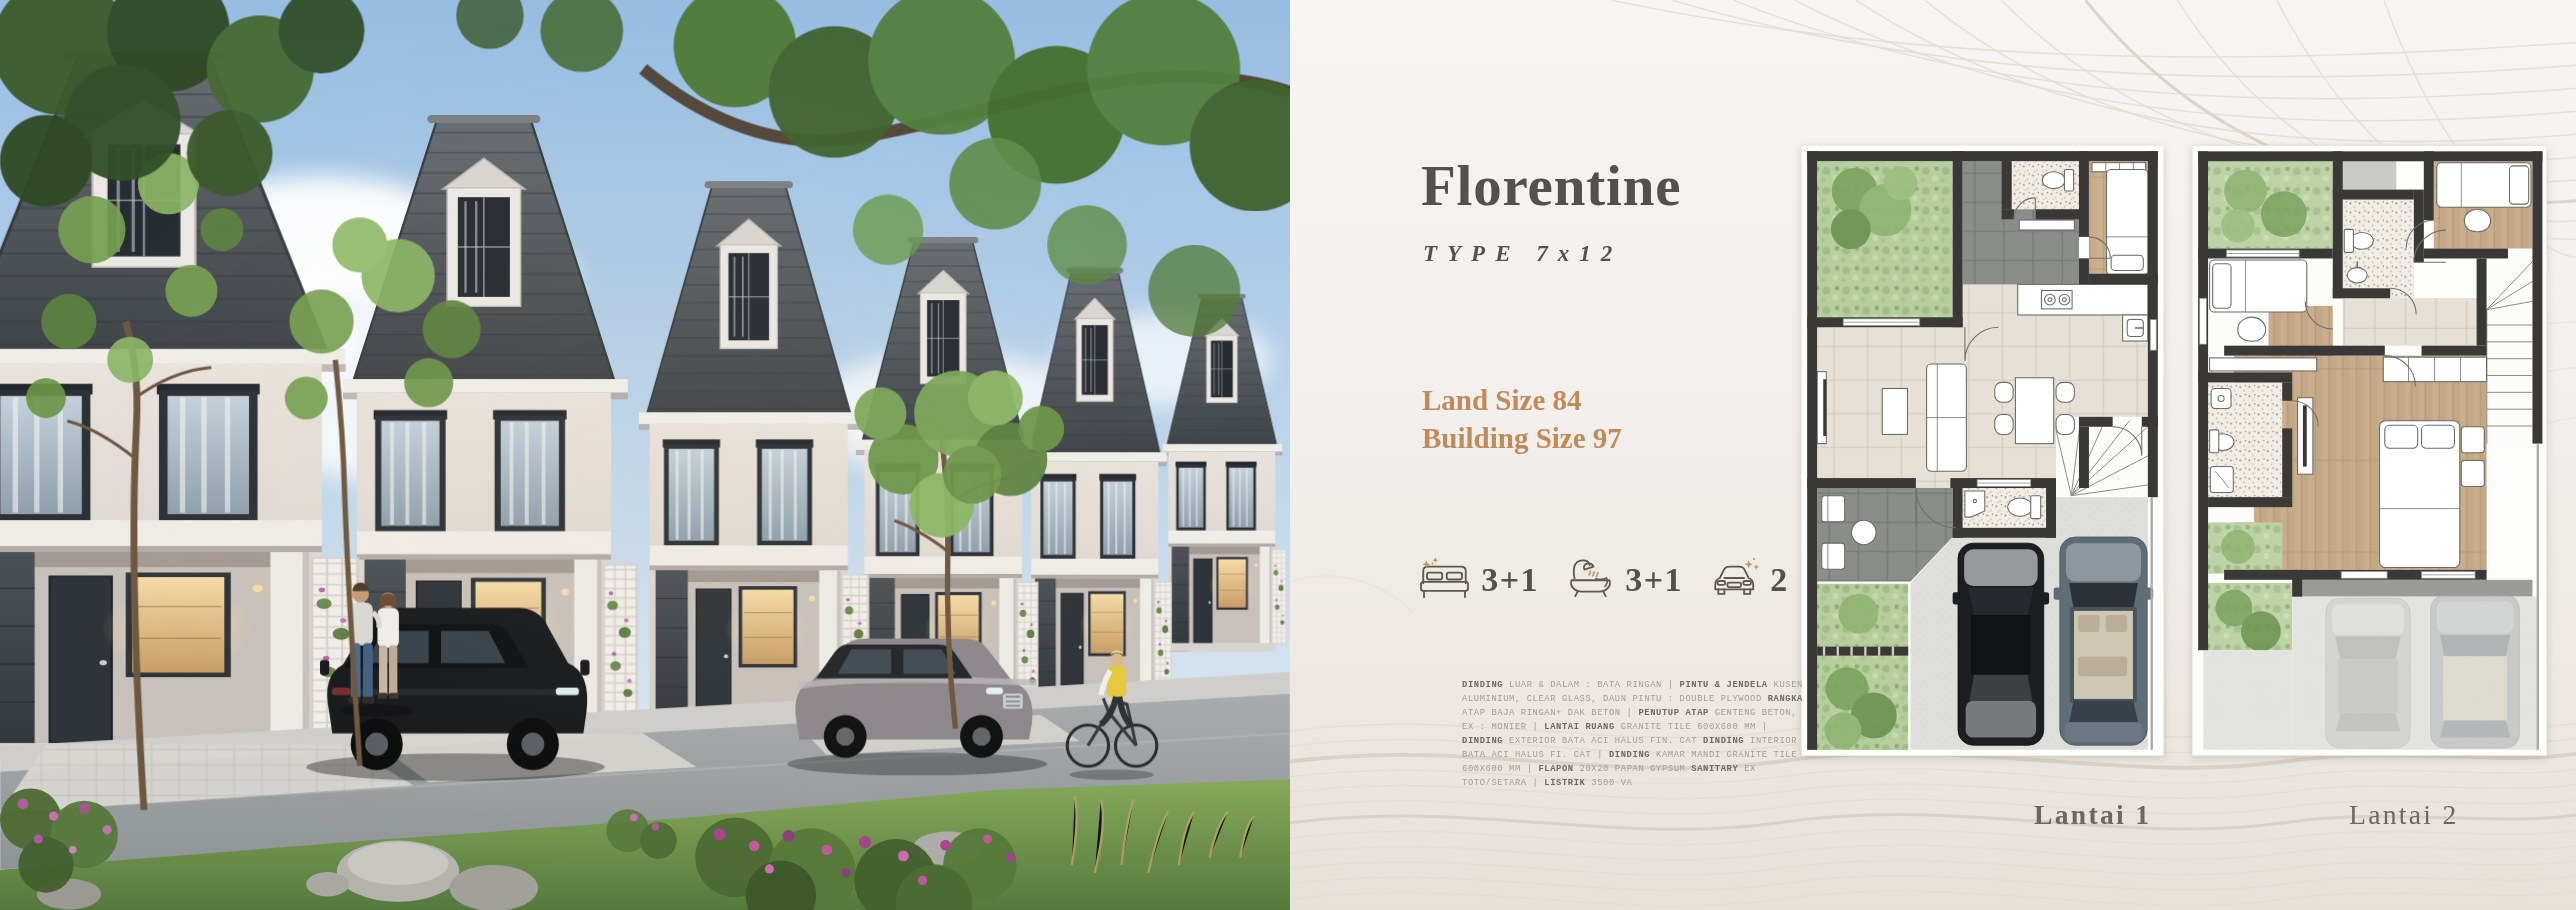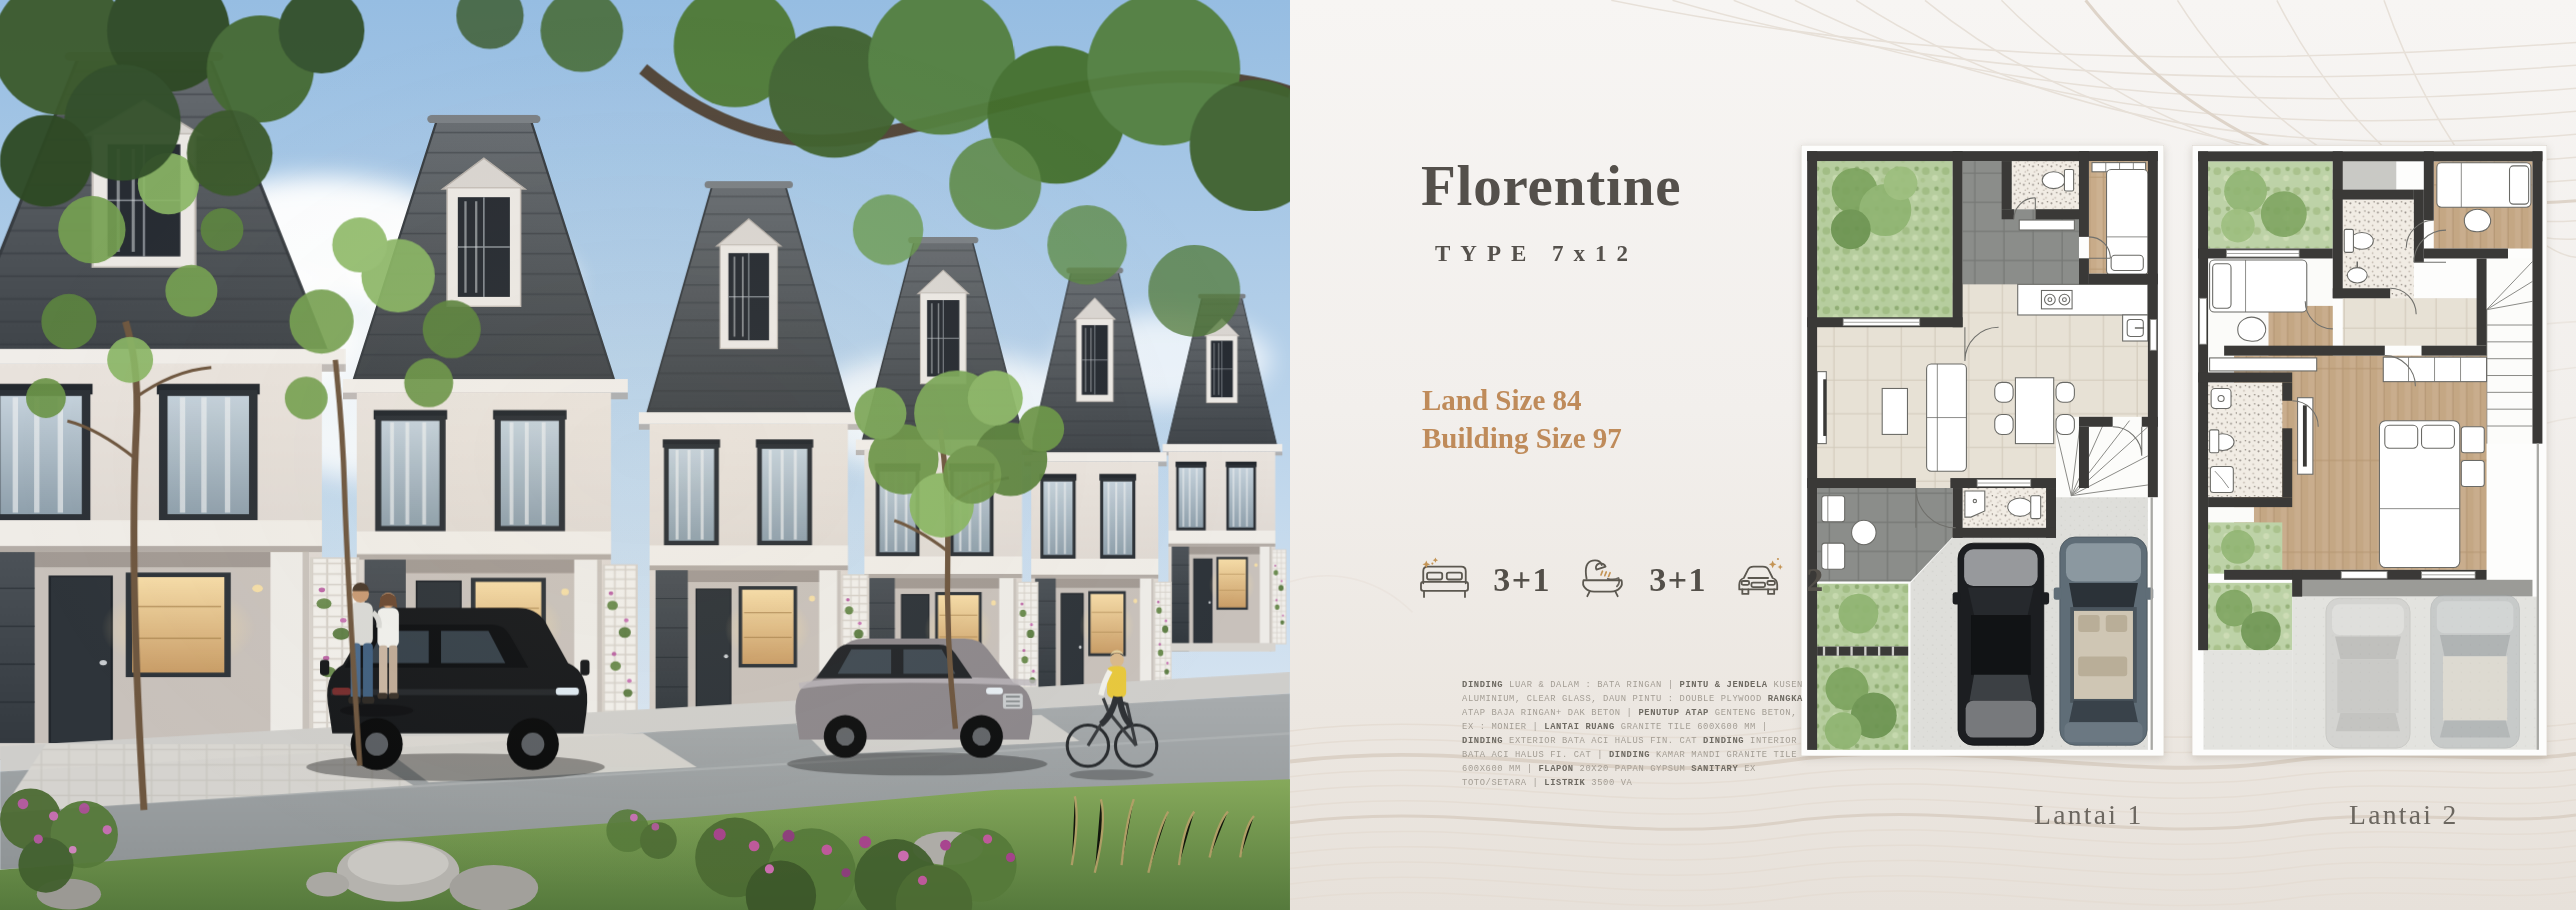--- a/index.html
+++ b/index.html
@@ -5,33 +5,33 @@
   html,body{margin:0;padding:0;background:#e9e6e2;}
   body{width:2576px;height:911px;overflow:hidden;font-family:"Liberation Serif",serif;}
   .page{position:relative;width:2294px;height:911px;display:flex;background:#fdba74;}
   .photo{position:relative;flex:none;width:1290px;height:911px;overflow:hidden;background:#aac8e4;}
   .photo svg{display:block;}
   .panel{position:relative;flex:none;width:1286px;height:911px;overflow:hidden;
          background:linear-gradient(180deg,#f7f5f3 0%,#f2efec 45%,#ece7e1 78%,#e7e1da 100%);}
   .contours{position:absolute;left:0;top:0;z-index:0;}
   .info{position:absolute;z-index:2;}
   .title{left:131px;top:157px;font-size:57px;font-weight:bold;letter-spacing:0.8px;color:#54504b;line-height:1;}
-  .type{left:145px;top:242px;font-size:23px;font-weight:bold;letter-spacing:10px;color:#55514c;line-height:1;}
+  .type{left:133px;top:242px;font-size:23px;font-weight:bold;letter-spacing:10px;color:#55514c;line-height:1;font-style:italic;}
   .sizes{left:132px;top:381px;font-size:29px;color:#bf8b5a;line-height:38px;font-weight:bold;}
   .stats{left:127px;top:556px;display:flex;align-items:center;}
   .stat{display:flex;align-items:center;gap:9.2px;margin-right:26px;}
-  .stat .num{font-size:34px;font-weight:bold;color:#534f49;letter-spacing:1.5px;line-height:1;padding-top:4.6px;margin-left:12px;}
+  .stat .num{font-size:34px;font-weight:bold;color:#534f49;letter-spacing:1.5px;line-height:1;padding-top:4.6px;}
   .specs{left:132px;top:678px;width:352px;font-family:Liberation Mono, monospace;
          font-size:8.8px;letter-spacing:0.6px;line-height:14px;color:#a39d94;text-transform:uppercase;margin-left:40px;}
   .specs .b{color:#6e6a62;font-weight:bold;}
   .plan{position:absolute;z-index:1;background:#fdfdfc;box-shadow:0 1.5px 7.7px rgba(120,108,92,.25);}
   .plan1{left:511px;top:145px;width:363px;height:611px;}
   .plan2{left:902px;top:145px;width:355px;height:611px;}
   .plan-label{position:absolute;z-index:2;font-size:27.6px;color:#6c6760;letter-spacing:2.3px;line-height:1;}
-  .lab1{left:744px;top:801px;}
+  .lab1{left:744px;top:801px;font-weight:bold;}
   .lab2{left:1059px;top:801px;}
 </style>
 </head>
 <body>
 
 <div class="page">
 
   <div class="photo">
     <svg width="1290" height="911" viewBox="0 0 1685 1190">
       <defs>

